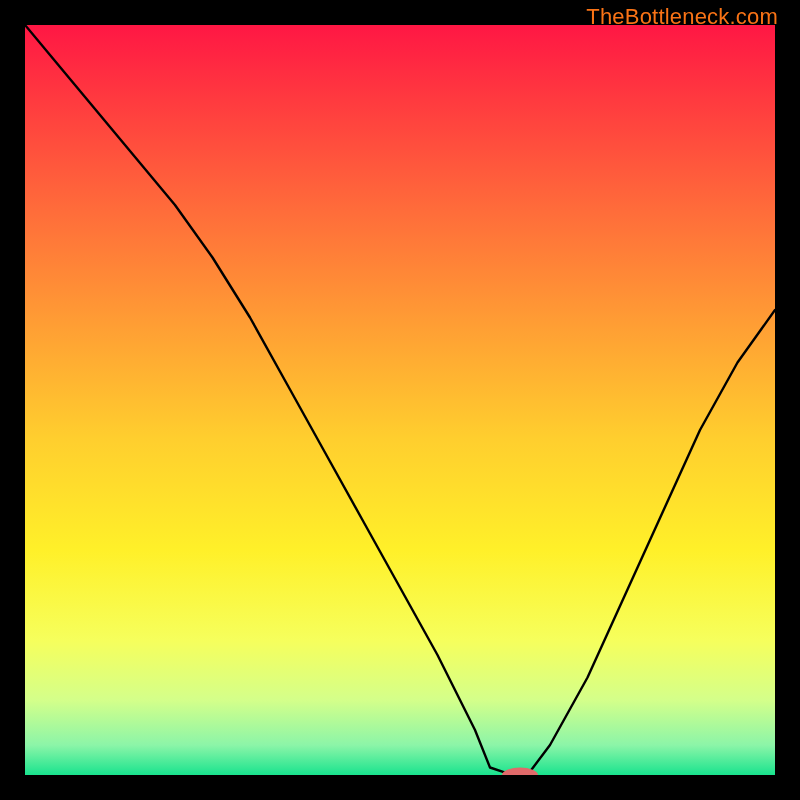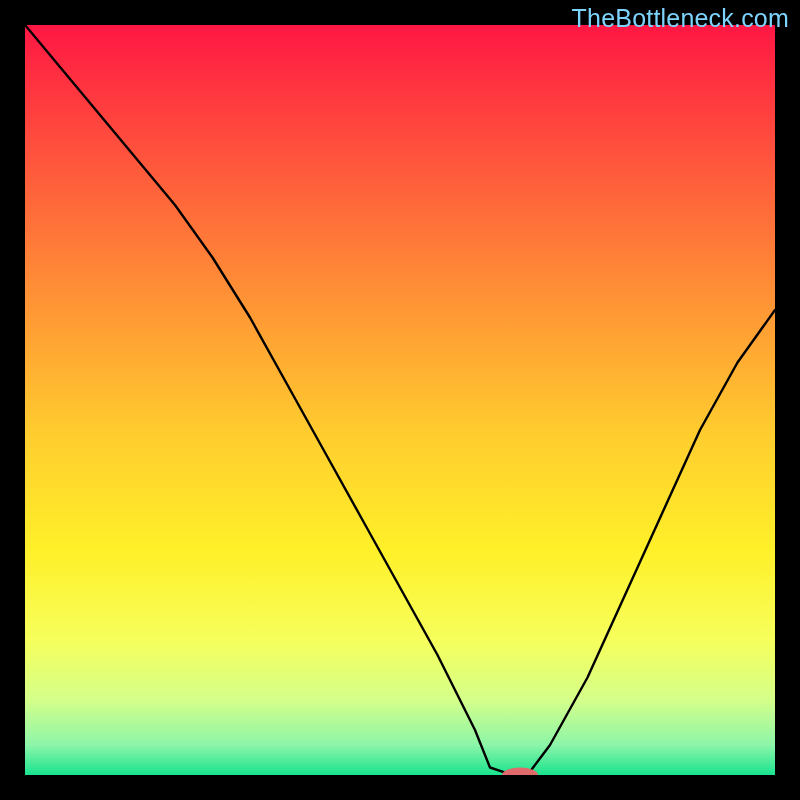--- a/index.html
+++ b/index.html
@@ -13,23 +13,23 @@
   }
   .outer {
     position: relative;
     width: 800px;
     height: 800px;
     background: #000;
   }
   .watermark {
     position: absolute;
     top: 4px;
-    right: 11px;
-    color: #7dd3fc;
-    font-size: 25px;
+    right: 22px;
+    color: #f97316;
+    font-size: 22px;
     font-weight: 500;
     letter-spacing: 0.2px;
     z-index: 10;
   }
   .plot-wrap {
     position: absolute;
     left: 25px;
     top: 25px;
     width: 750px;
     height: 750px;

